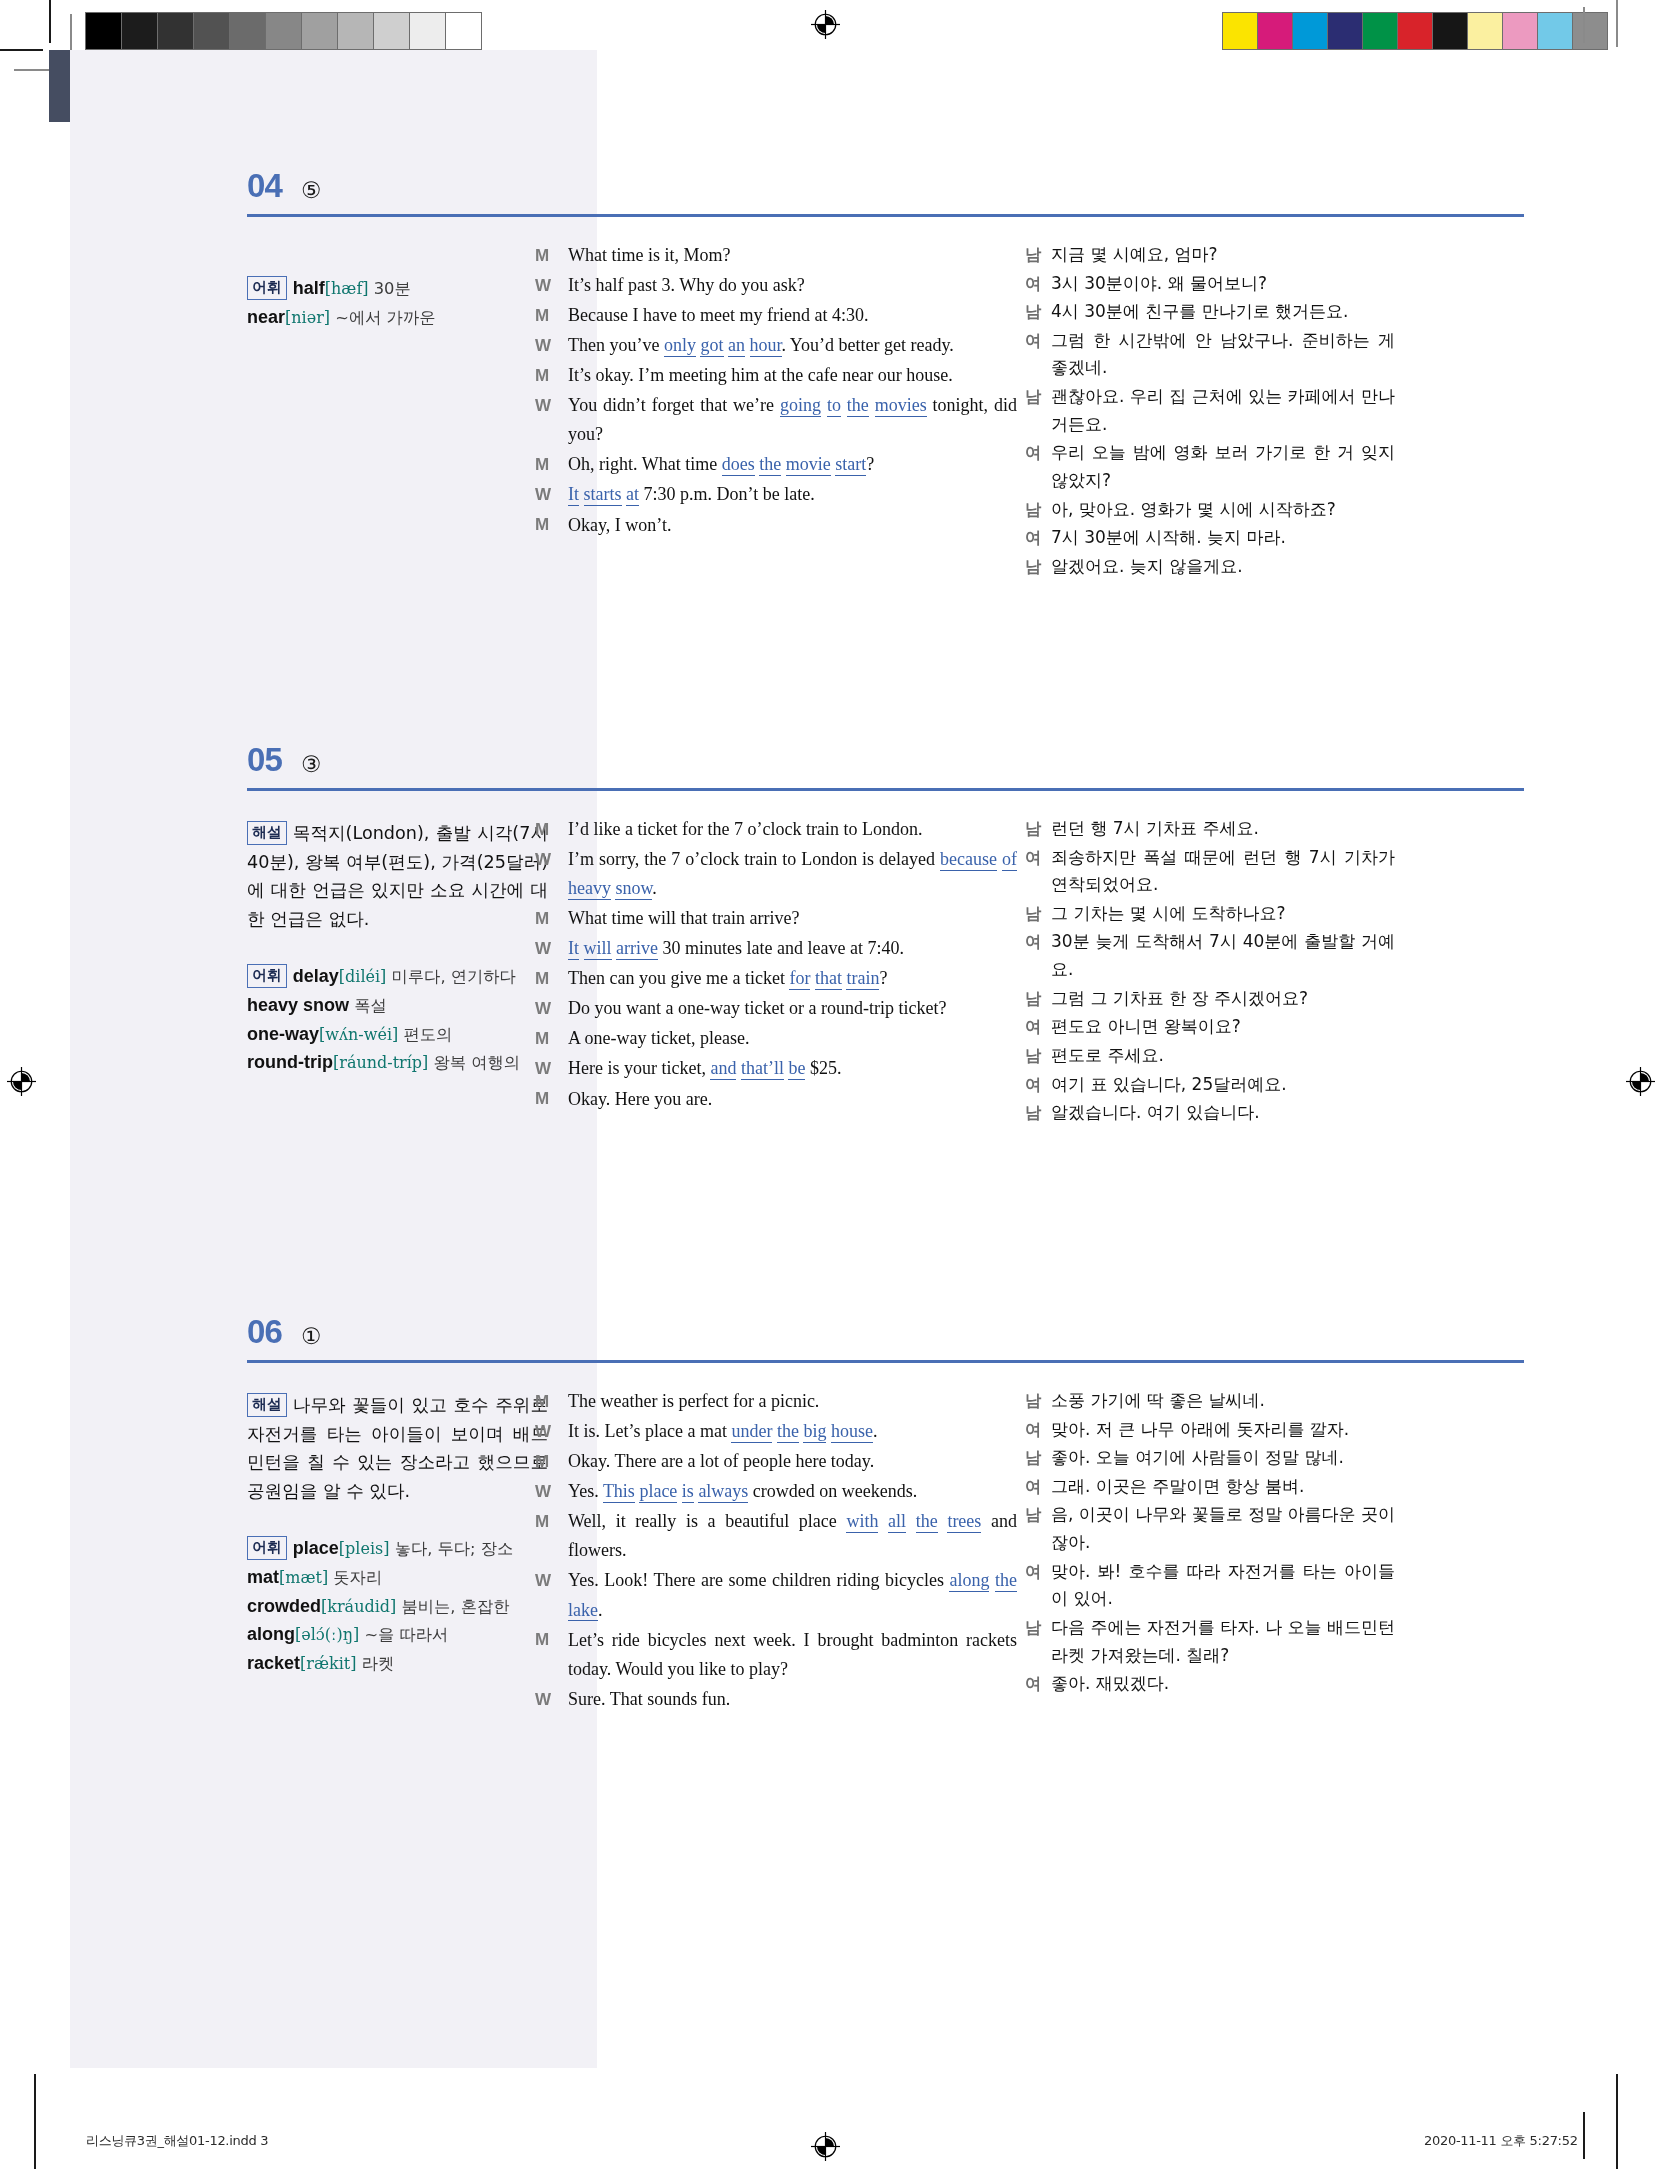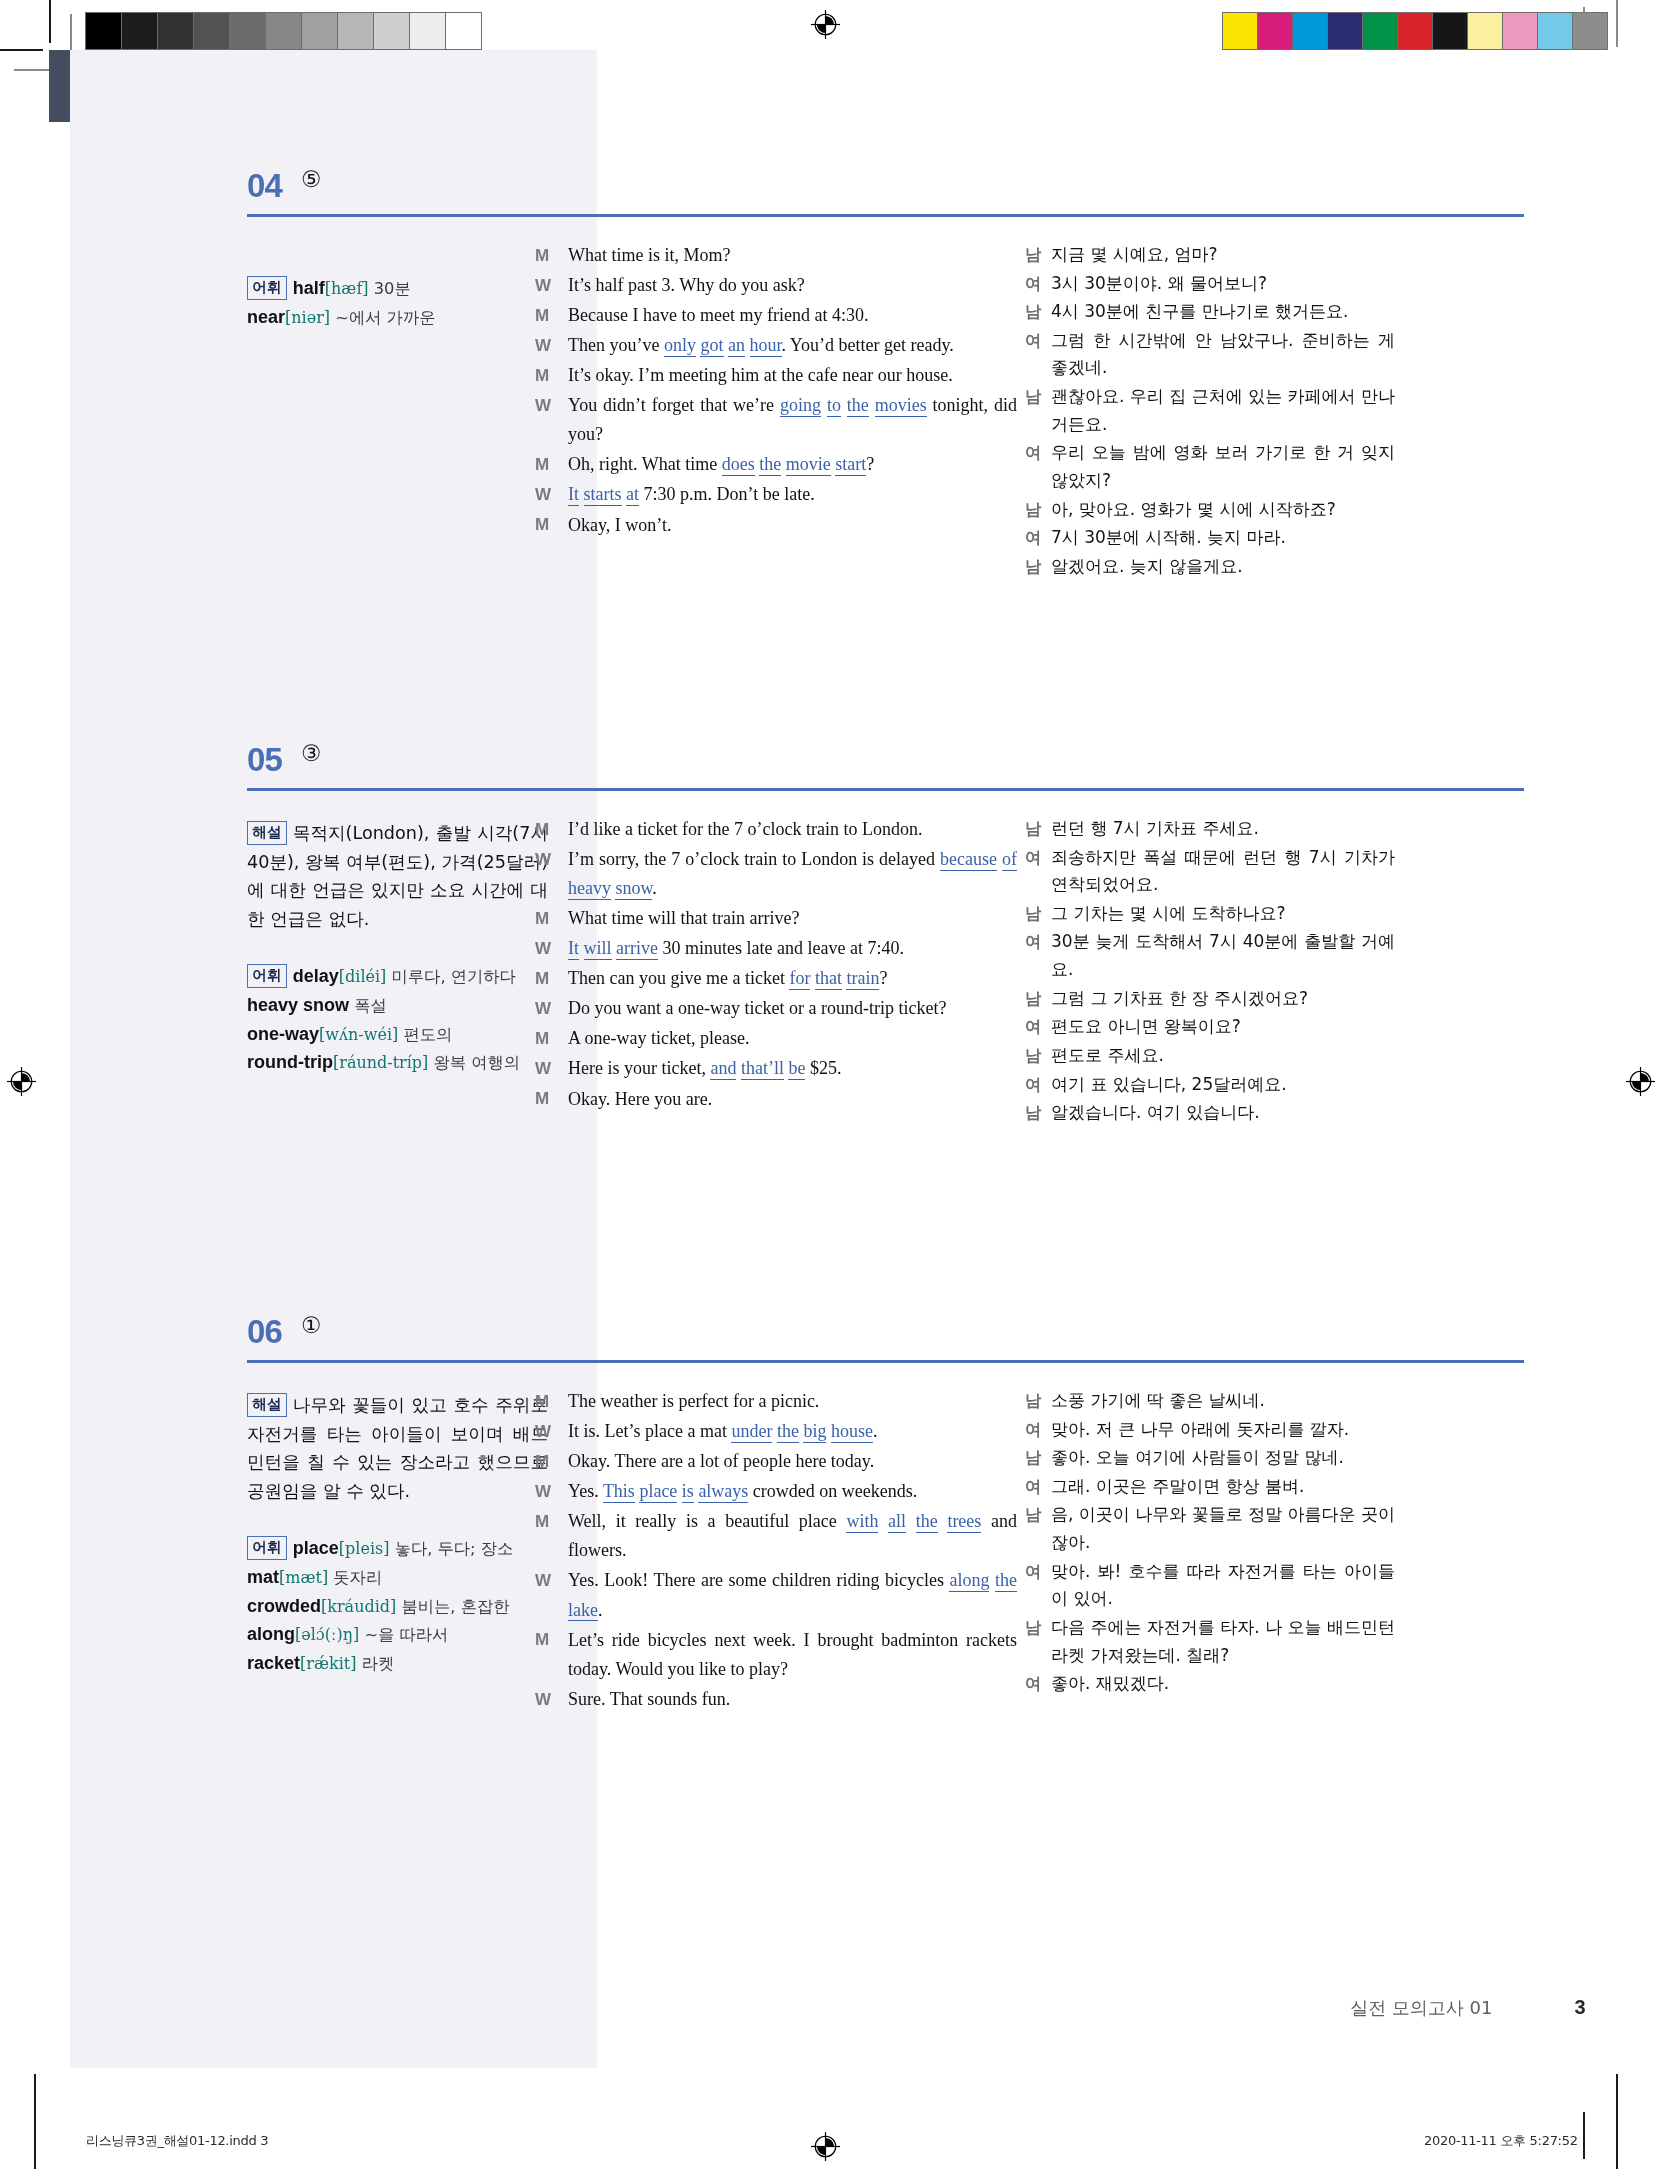--- a/index.html
+++ b/index.html
@@ -20,21 +20,21 @@
   .reg svg{display:block;}
 
   .navy-tab{position:absolute;left:49px;top:50px;width:20.6px;height:72px;background:#454d61;}
 
   
   .page{position:absolute;left:70px;top:50px;width:1538px;height:2018px;background:#ffffff;}
   .sidebar-bg{position:absolute;left:0;top:0;width:527px;height:2018px;background:#f2f1f6;}
 
   
   .problem{position:absolute;left:0;width:1538px;}
-  .prob-head{position:absolute;left:177px;top:0;display:flex;align-items:flex-start;gap:19px;}
+  .prob-head{position:absolute;left:177px;top:0;display:flex;align-items:flex-end;gap:19px;}
   .prob-num{font-size:33px;font-weight:bold;color:#4a6fb5;letter-spacing:-0.9px;line-height:1;}
   .prob-ans{font-size:22.4px;color:#1a1a1a;line-height:1;}
   .prob-rule{position:absolute;left:177px;width:1277px;height:2.6px;background:#4a6fb5;}
 
   
   .col-left{position:absolute;left:177px;width:301px;}
   .col-mid{position:absolute;left:465px;width:482px;}
   .col-right{position:absolute;left:955px;width:370px;}
 
   .badge{
@@ -443,18 +443,14 @@
             <span class="kr-txt">다음 주에는 자전거를 타자. 나 오늘 배드민턴 라켓 가져왔는데. 칠래?</span>
           </li>
           <li>
             <span class="kr-spk">여</span>
             <span class="kr-txt">좋아. 재밌겠다.</span>
           </li>
         </ul>
     </div>
   </div>
 
-  <div class="footer">
-    <span class="foot-title">실전 모의고사 01</span>
-    <span class="foot-page">3</span>
-  </div>
 </div>
 
 
 </body></html>

